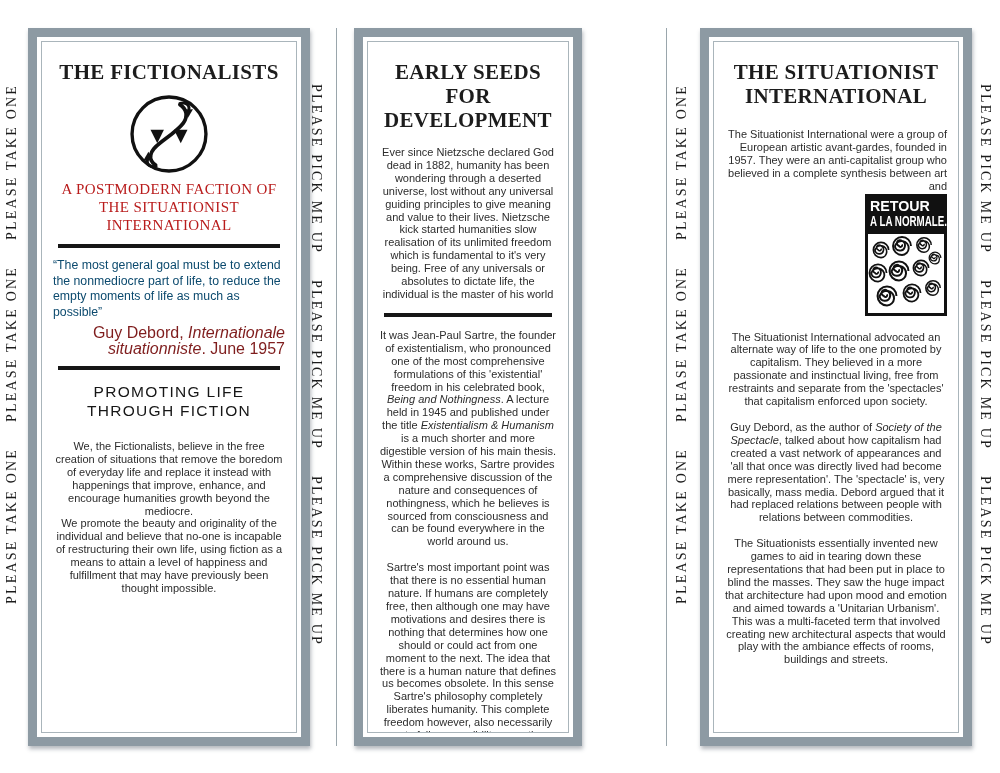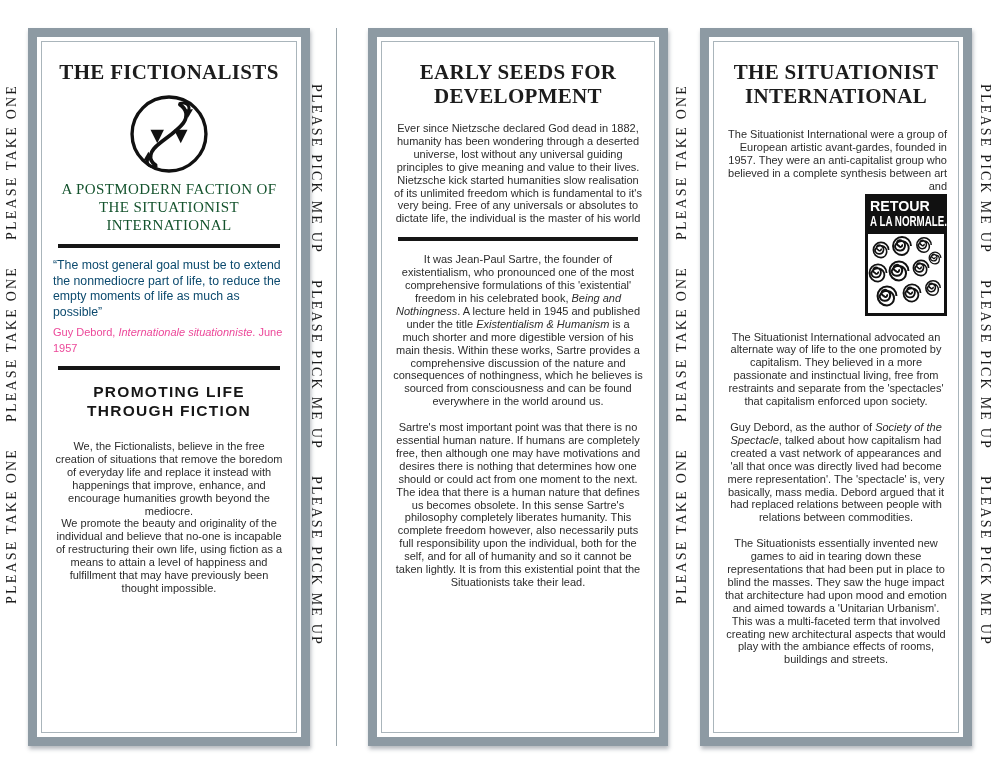--- a/index.html
+++ b/index.html
@@ -22,43 +22,43 @@
   .fold{position:absolute;top:28px;height:718px;width:1px;background:#9aa6ac;}
   #fold-1{left:336px;}
   #fold-2{left:666px;}
   
   .panel{
     position:absolute;top:28px;height:718px;box-sizing:border-box;
     border:9px solid #8d9aa3;background:#ffffff;
     box-shadow:1px 3px 4px rgba(90,100,110,.45);
   }
   #panel1{left:28px;width:282px;}
-  #panel2{left:368px;width:300px;}
+  #panel2{left:354px;width:228px;}
   #panel3{left:700px;width:272px;}
   .panel-inner{
     position:absolute;inset:4px;border:1px solid #aab5bb;box-sizing:border-box;
     padding:10px 11px 0 11px;overflow:hidden;background:#fff;
   }
   .panel-title{
     font-family:"Liberation Serif", serif;font-weight:bold;font-size:21px;line-height:24px;
     text-align:center;color:#1c1c1c;letter-spacing:.3px;margin:8px 0 0;
   }
   .rule{height:4px;background:#161616;margin:10px 5px;}
   .body-text{font-size:11px;line-height:12.9px;text-align:center;color:#2c2c2c;margin:0;}
   .gap{margin-top:13px;}
   
   .logo{display:block;margin:8px auto 4px;width:84px;height:84px;}
   .p1-sub{
     font-family:"Liberation Serif", serif;font-size:15px;line-height:18px;text-align:center;
-    color:#14532d;margin:4px 0 0;letter-spacing:.4px;
+    color:#b91c1c;margin:4px 0 0;letter-spacing:.4px;
   }
   .quote{font-size:12.3px;line-height:15.5px;color:#0c4a6e;margin:2px 0 0;}
-  .attr{font-size:11px;line-height:15.5px;text-align:left;color:#ec4899;margin:5px 0 0;}
+  .attr{font-size:16px;line-height:15.5px;text-align:right;color:#7f1d1d;margin:5px 0 0;}
   .p1-heading{
-    font-weight:bold;font-size:15.5px;line-height:19px;letter-spacing:1.3px;text-align:center;
+    font-weight:normal;font-size:15.5px;line-height:19px;letter-spacing:1.3px;text-align:center;
     color:#161616;margin:12px 0 0;
   }
   .p1-body{margin-top:20px;}
   
   .first-para{margin-top:14px;text-align:center;}
   .em{font-style:italic;}
   .p3-left{text-align:right;margin-top:20px;}
   .wrapblock{margin-top:0;}
   .poster{
     float:right;width:82px;height:122px;margin:1px 0 2px 7px;display:block;

